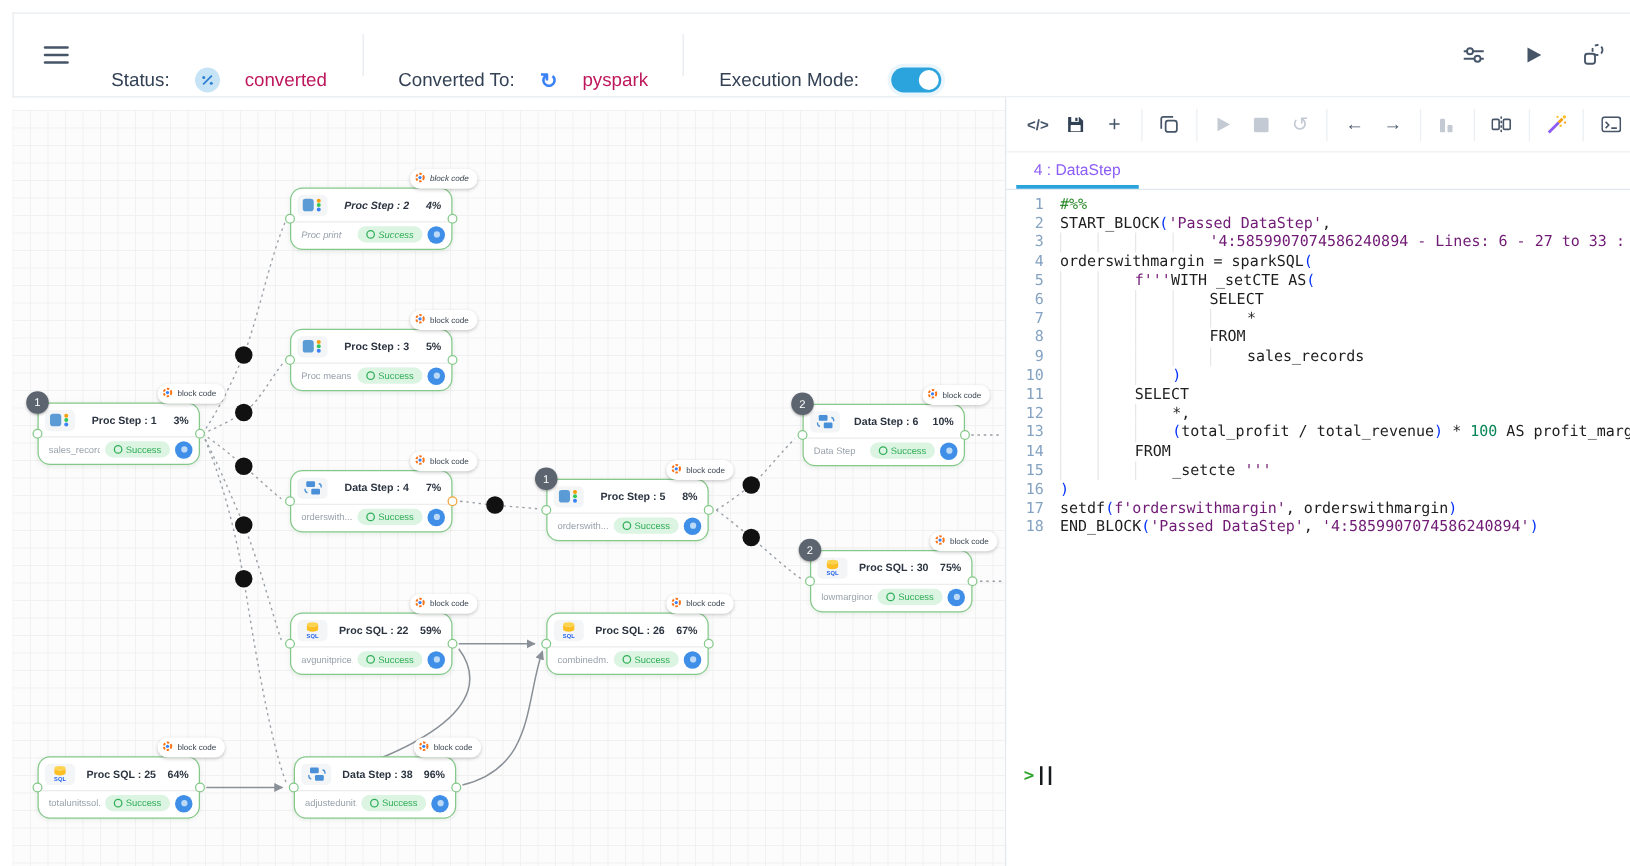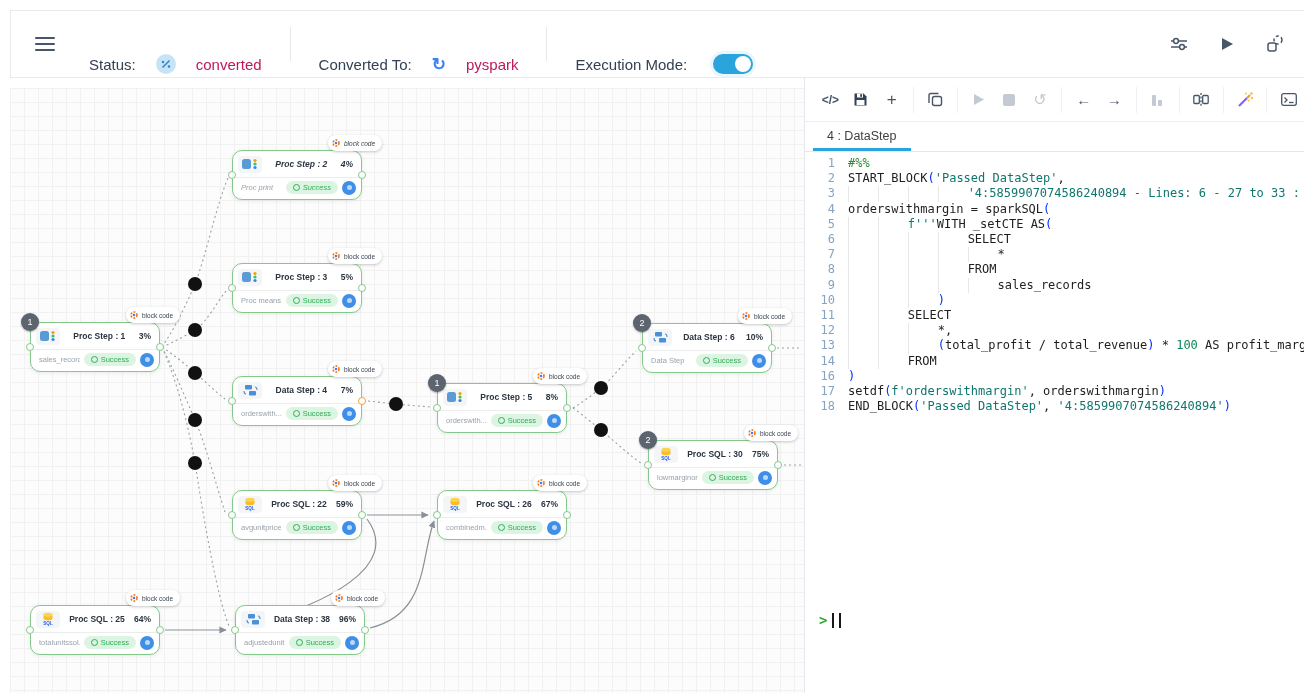--- a/index.html
+++ b/index.html
@@ -30,30 +30,30 @@
 
   
   .ed-toolbar{height:43px;border-bottom:1px solid #eceff3;display:flex;align-items:center;padding-left:10px;}
   .ed-btn{width:26px;height:26px;margin:0 3px;display:flex;align-items:center;justify-content:center;color:#475569;font-size:14px;cursor:pointer;}
   .ed-btn.dis{color:#c3cad3;}
   .ed-sep{width:1px;height:26px;background:#eceff3;margin:0 6px;}
   .ed-btn svg{display:block;}
 
   
   .tabbar{height:29px;border-bottom:1px solid #e2e8f0;display:flex;align-items:flex-end;}
-  .tab{margin-left:8px;padding:0 14px;height:28px;display:flex;align-items:center;font-size:12.5px;color:#404040;
+  .tab{margin-left:8px;padding:0 14px;height:28px;display:flex;align-items:center;font-size:12.5px;color:#8b5cf6;
     border-bottom:3px solid #2ba3dc;box-sizing:border-box;background:#fff;cursor:pointer;white-space:nowrap;}
 
   
   .code{height:440px;overflow:hidden;padding-top:4px;font-family:"DejaVu Sans Mono",monospace;font-size:12px;line-height:15.2px;}
   .cl{display:flex;white-space:pre;}
   .ln{width:30px;text-align:right;color:#85a3c2;flex:0 0 30px;margin-right:13px;user-select:none;}
   .ig{border-left:1px solid #e7e7e7;}
   .t-com{color:#2e8b2e;}
-  .t-str{color:#0f766e;}
+  .t-str{color:#701a75;}
   .t-par{color:#0431fa;}
   .t-num{color:#098658;}
   .t-def{color:#1e1e1e;}
 
   
   .term-head{height:30px;background:#e9edf0;border-top:1px solid #d9dee4;display:flex;align-items:center;gap:9px;padding-left:14px;}
   .term-title{font-size:11.5px;font-weight:bold;color:#454f5b;letter-spacing:.4px;}
   .term-body{height:66px;background:#fff;padding:14px 0 0 14px;font-family:"DejaVu Sans Mono",monospace;}
   .prompt{color:#2fa52f;font-size:14px;font-weight:bold;}
   .cursorbar{display:inline-block;width:2px;height:15px;background:#16181b;vertical-align:middle;margin-left:5px;}
@@ -577,20 +577,21 @@
           <div class="cl"><span class="ln">5</span><span class="ig">    </span><span class="ig">    </span><span class="t-str">f'''</span><span class="t-def">WITH _setCTE AS</span><span class="t-par">(</span></div>
           <div class="cl"><span class="ln">6</span><span class="ig">    </span><span class="ig">    </span><span class="ig">    </span><span class="ig">    </span><span class="t-def">SELECT</span></div>
           <div class="cl"><span class="ln">7</span><span class="ig">    </span><span class="ig">    </span><span class="ig">    </span><span class="ig">    </span><span class="ig">    </span><span class="t-def">*</span></div>
           <div class="cl"><span class="ln">8</span><span class="ig">    </span><span class="ig">    </span><span class="ig">    </span><span class="ig">    </span><span class="t-def">FROM</span></div>
           <div class="cl"><span class="ln">9</span><span class="ig">    </span><span class="ig">    </span><span class="ig">    </span><span class="ig">    </span><span class="ig">    </span><span class="t-def">sales_records</span></div>
           <div class="cl"><span class="ln">10</span><span class="ig">    </span><span class="ig">    </span><span class="ig">    </span><span class="t-par">)</span></div>
           <div class="cl"><span class="ln">11</span><span class="ig">    </span><span class="ig">    </span><span class="t-def">SELECT</span></div>
           <div class="cl"><span class="ln">12</span><span class="ig">    </span><span class="ig">    </span><span class="ig">    </span><span class="t-def">*,</span></div>
           <div class="cl"><span class="ln">13</span><span class="ig">    </span><span class="ig">    </span><span class="ig">    </span><span class="t-par">(</span><span class="t-def">total_profit / total_revenue</span><span class="t-par">)</span><span class="t-def"> * </span><span class="t-num">100</span><span class="t-def"> AS profit_margin</span></div>
           <div class="cl"><span class="ln">14</span><span class="ig">    </span><span class="ig">    </span><span class="t-def">FROM</span></div>
+          <div class="cl"><span class="ln">15</span><span class="ig">    </span><span class="ig">    </span><span class="ig">    </span><span class="t-def">_setcte </span><span class="t-str">'''</span></div>
           <div class="cl"><span class="ln">16</span><span class="t-par">)</span></div>
           <div class="cl"><span class="ln">17</span><span class="t-def">setdf</span><span class="t-par">(</span><span class="t-str">f'orderswithmargin'</span><span class="t-def">, orderswithmargin</span><span class="t-par">)</span></div>
           <div class="cl"><span class="ln">18</span><span class="t-def">END_BLOCK</span><span class="t-par">(</span><span class="t-str">'Passed DataStep'</span><span class="t-def">, </span><span class="t-str">'4:5859907074586240894'</span><span class="t-par">)</span></div>
         </div>
     </div>
     <div class="term-body">
       <span class="prompt">&gt;</span><span class="cursorbar"></span><span class="cursorbar"></span>
     </div>
   </div>
 

